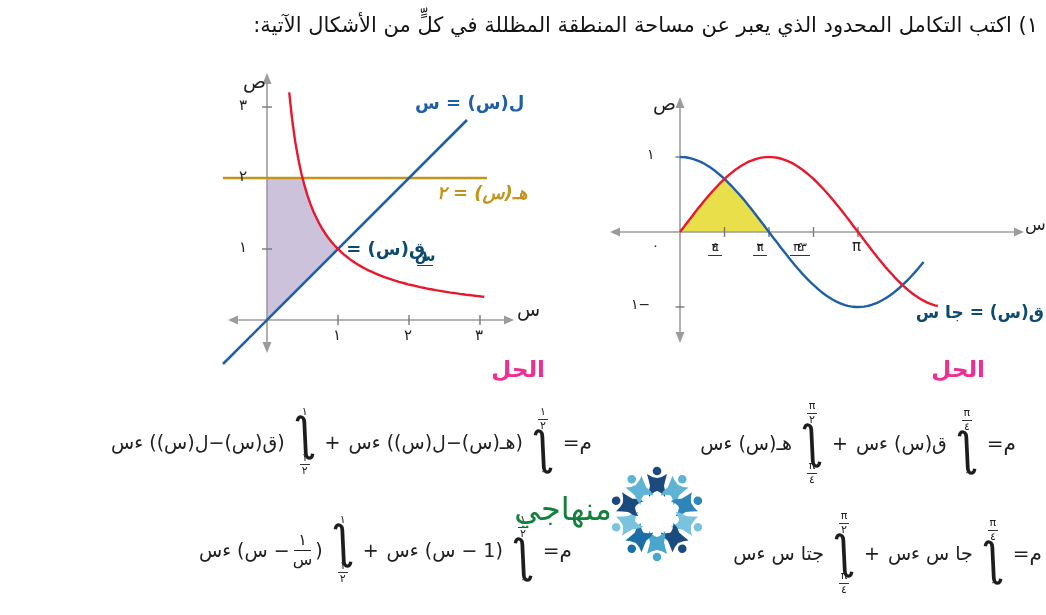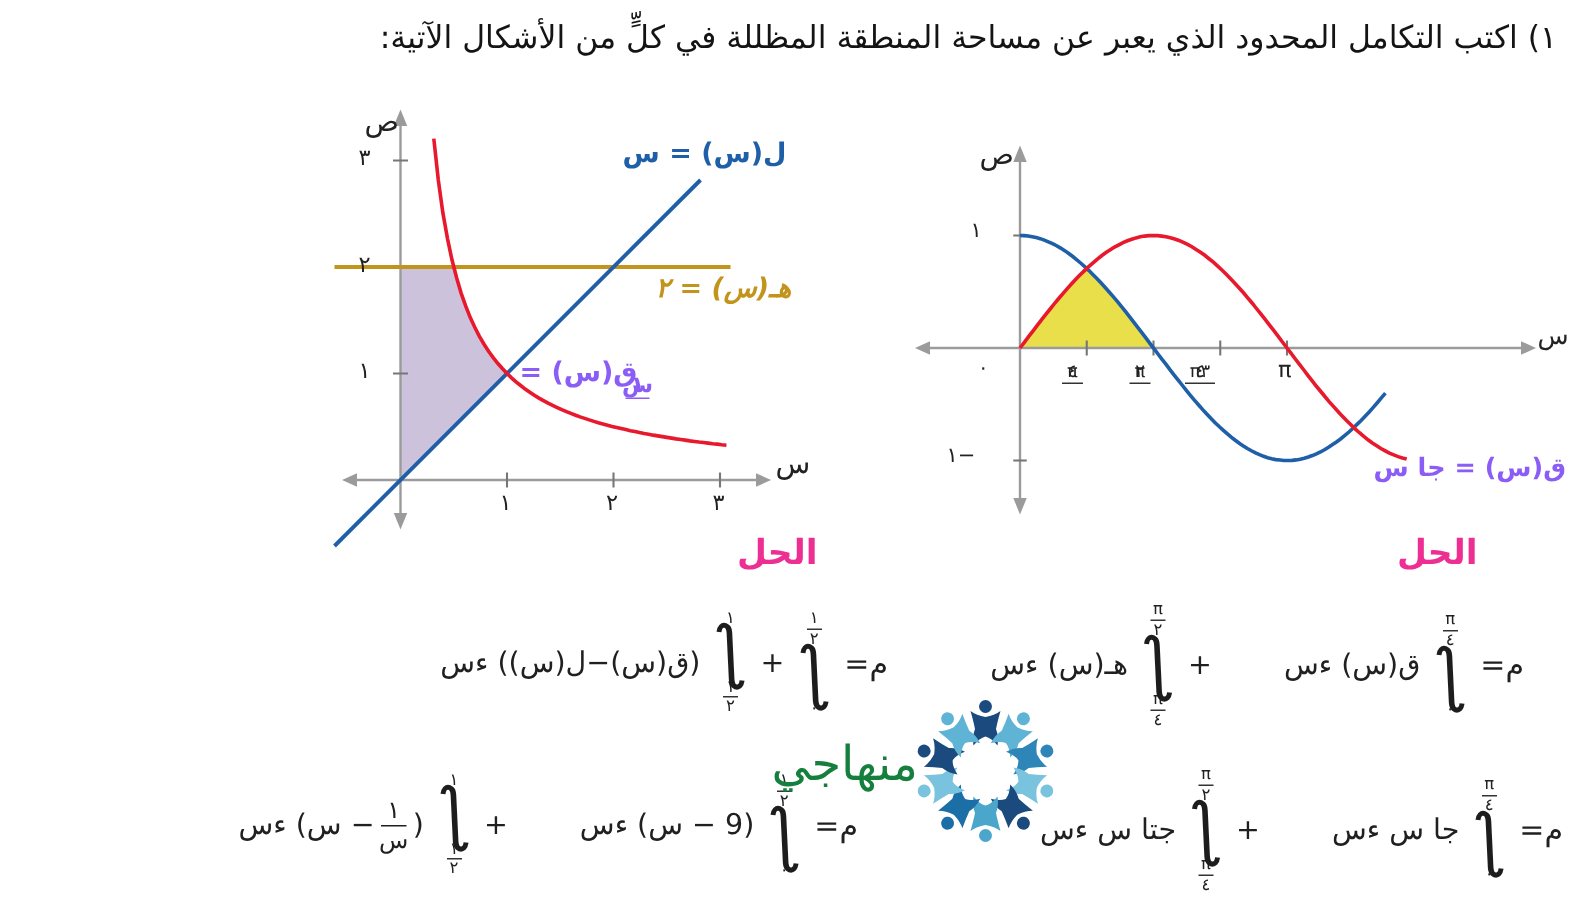--- a/index.html
+++ b/index.html
@@ -16,39 +16,39 @@
   .sol{font-size:23px;font-weight:bold;color:#ed2e92;}
 
   
   .gwrap{position:absolute;}
   .gwrap svg{position:absolute;left:0;top:0;}
   .gwrap span{position:absolute;white-space:nowrap;}
   .axis-lbl{font-size:19px;color:#222;}
   .tick{font-size:15px;color:#222;}
   .lbl-blue{color:#1f5fa8;font-weight:bold;font-size:18px;}
   .lbl-gold{color:#c2941c;font-weight:bold;font-size:18px;font-style:italic;}
-  .lbl-red{color:#8b5cf6;font-weight:bold;font-size:18px;}
+  .lbl-red{color:#0c4a6e;font-weight:bold;font-size:18px;}
 
   
   .tfr{display:inline-flex;flex-direction:column;align-items:center;font-size:12px;
        line-height:1.15;color:#222;}
   .tfr .num{border-bottom:1px solid #333;padding:0 3px;}
   .lblfrac{display:inline-flex;align-items:center;gap:5px;direction:rtl;}
   .lblfrac .tfr{font-size:15px;color:inherit;}
   .lblfrac .tfr .num{border-bottom:1.5px solid currentColor;}
 
   
   .eq{display:flex;align-items:center;gap:8px;font-size:19px;color:#202020;direction:rtl;}
   .eq .lhs{font-size:20px;}
   .int{display:flex;flex-direction:column;align-items:center;min-width:24px;}
   .lim{font-size:11px;line-height:1.1;text-align:center;color:#222;}
   .lim .tfr{font-size:11px;}
   .lim .tfr .num{border-bottom:1px solid #333;padding:0 2px;}
   .sgn{font-size:46px;line-height:.82;transform:scaleX(-1);margin:-2px 0;color:#1d1d1d;}
-  .fx{white-space:nowrap;margin-left:40px;}
+  .fx{white-space:nowrap;}
   .comp{display:inline-flex;align-items:center;gap:3px;direction:rtl;}
   .comp .tfr{font-size:16px;color:inherit;}
   .comp .tfr .num{border-bottom:1.5px solid currentColor;padding:0 4px;}
 
   
   .logo-text{font-size:32px;font-weight:normal;color:#15803d;}
 </style>
 </head>
 <body>
 
@@ -197,20 +197,21 @@
   <div class="abs eq" style="right:454px;top:406px">
     <span class="lhs">م=</span>
     <span class="int">
       <span class="lim"><span class="tfr">
             <span class="num">١</span>
             <span>٢</span>
           </span></span>
       <span class="sgn">∫</span>
       <span class="lim">٠</span>
     </span>
+    <span class="fx">(هـ(س)−ل(س)) ءس</span>
     <span>+</span>
     <span class="int">
       <span class="lim">١</span>
       <span class="sgn">∫</span>
       <span class="lim"><span class="tfr">
             <span class="num">١</span>
             <span>٢</span>
           </span></span>
     </span>
     <span class="fx">(ق(س)−ل(س)) ءس</span>
@@ -219,21 +220,21 @@
   <div class="abs eq" style="right:474px;top:514px">
     <span class="lhs">م=</span>
     <span class="int">
       <span class="lim"><span class="tfr">
             <span class="num">١</span>
             <span>٢</span>
           </span></span>
       <span class="sgn">∫</span>
       <span class="lim">٠</span>
     </span>
-    <span class="fx">(9 − س) ءس</span>
+    <span class="fx">(1 − س) ءس</span>
     <span>+</span>
     <span class="int">
       <span class="lim">١</span>
       <span class="sgn">∫</span>
       <span class="lim"><span class="tfr">
             <span class="num">١</span>
             <span>٢</span>
           </span></span>
     </span>
     <span class="comp">

